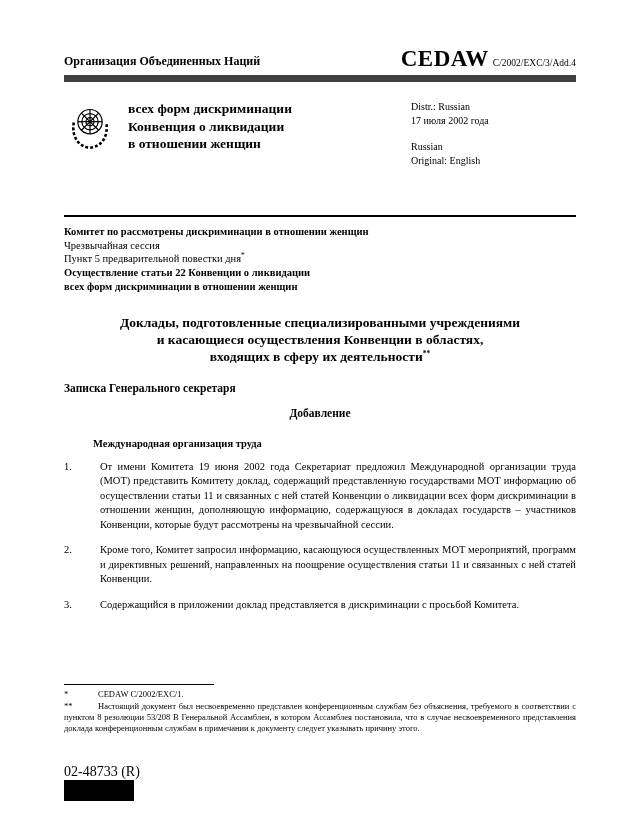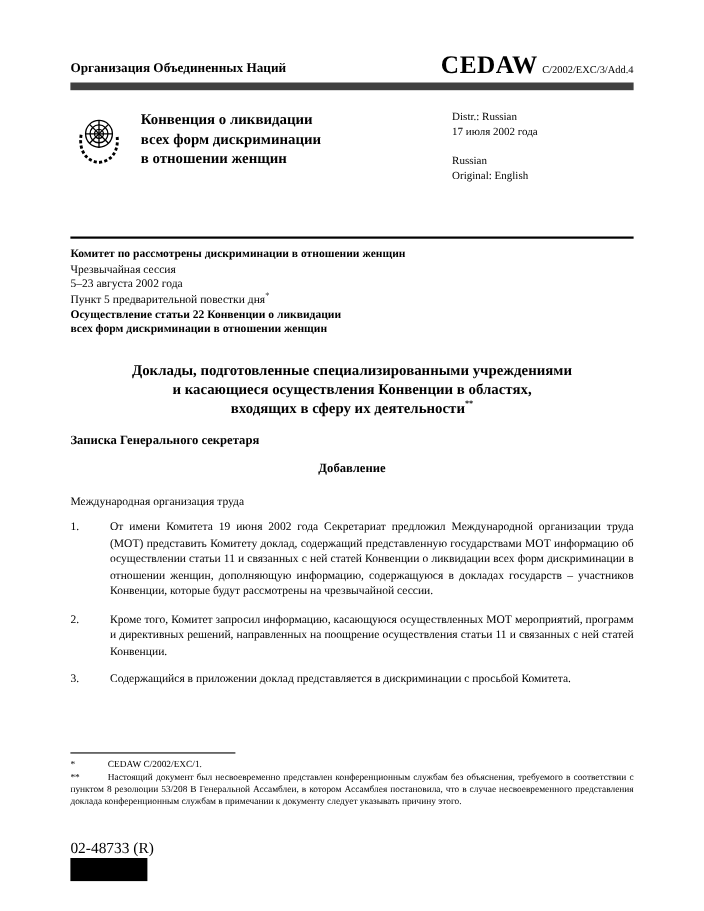--- a/index.html
+++ b/index.html
@@ -34,21 +34,21 @@
   .committee{margin:8px 64px 0 64px;font-size:10.5px;line-height:1.3;}
   .committee .b{font-weight:bold;}
   sup.ref{font-size:7.5px;vertical-align:super;line-height:0;}
 
   
   .main-title{margin:22px 64px 0 64px;text-align:center;font-size:13.5px;font-weight:bold;line-height:1.25;}
   .subtitle{margin:16px 64px 0 64px;text-align:left;font-size:11.5px;font-weight:bold;}
   .subtitle2{margin:13px 64px 0 64px;text-align:center;font-size:11.5px;font-weight:bold;}
 
   
-  .section-heading{margin:19px 64px 0 64px;font-size:10.5px;font-weight:normal;}
+  .section-heading{margin:19px 64px 0 93px;font-size:10.5px;font-weight:bold;}
   .para{
     margin:11px 64px 0 64px;position:relative;padding-left:36px;
     font-size:10.5px;line-height:1.38;text-align:justify;
   }
   .para-num{position:absolute;left:0;top:0;}
 
   
   .footnote-area{position:absolute;left:64px;right:64px;top:684px;}
   .fn-rule{width:150px;border-top:1px solid #000;margin-bottom:4px;}
   .fn{font-size:8.5px;line-height:1.3;text-align:justify;}
@@ -81,39 +81,38 @@
           <circle cx="32" cy="23" r="5"></circle>
           <line x1="17" y1="23" x2="47" y2="23"></line>
           <line x1="32" y1="8" x2="32" y2="38"></line>
           <line x1="21.4" y1="12.4" x2="42.6" y2="33.6"></line>
           <line x1="42.6" y1="12.4" x2="21.4" y2="33.6"></line>
         </g>
         <path d="M12 24 C9 43 19 54 32 55 C45 54 55 43 52 24" fill="none" stroke="#000" stroke-width="3.2" stroke-dasharray="3.5 2.5"></path>
       </svg>
     </div>
     <div class="mast-title">
+      <div>всех форм дискриминации</div>
       <div>Конвенция о ликвидации</div>
-      <div>всех форм дискриминации</div>
       <div>в отношении женщин</div>
     </div>
     <div class="mast-info">
       <div>Distr.: Russian</div>
       <div>17 июля 2002 года</div>
       <div class="gap"></div>
       <div>Russian</div>
       <div>Original: English</div>
     </div>
   </div>
 
   <div class="thick-rule"></div>
 
   <div class="committee">
     <div class="b">Комитет по рассмотрены дискриминации в отношении женщин</div>
     <div>Чрезвычайная сессия</div>
-    <div>5–23 августа 2002 года</div>
     <div><span>Пункт 5 предварительной повестки дня</span><sup class="ref">*</sup></div>
     <div class="b">Осуществление статьи 22 Конвенции о ликвидации</div>
     <div class="b">всех форм дискриминации в отношении женщин</div>
   </div>
 
   <div class="main-title">
     <div>Доклады, подготовленные специализированными учреждениями</div>
     <div>и касающиеся осуществления Конвенции в областях,</div>
     <div><span>входящих в сферу их деятельности</span><sup class="ref">**</sup></div>
   </div>

